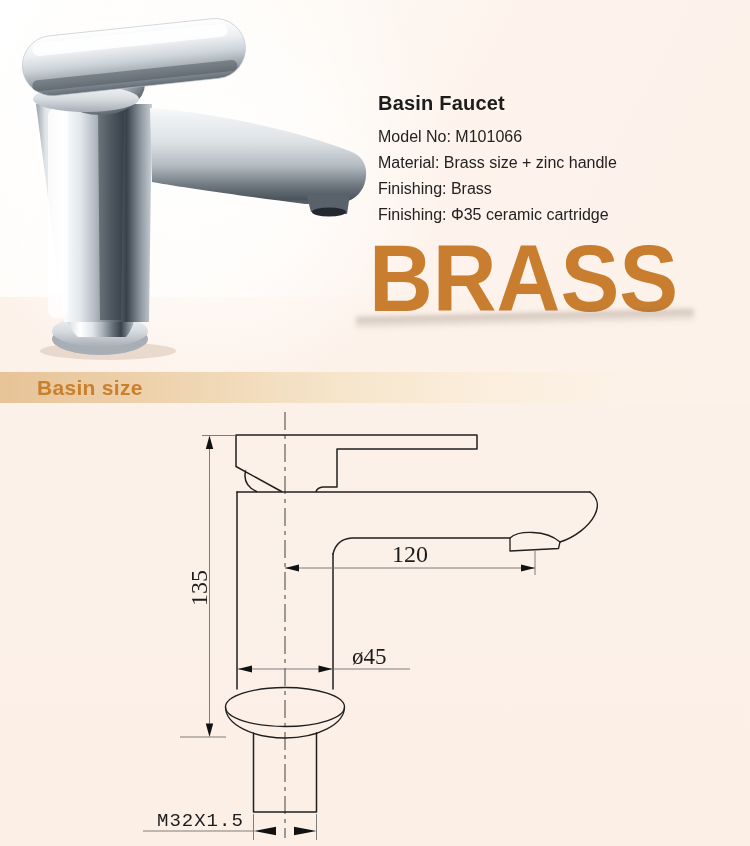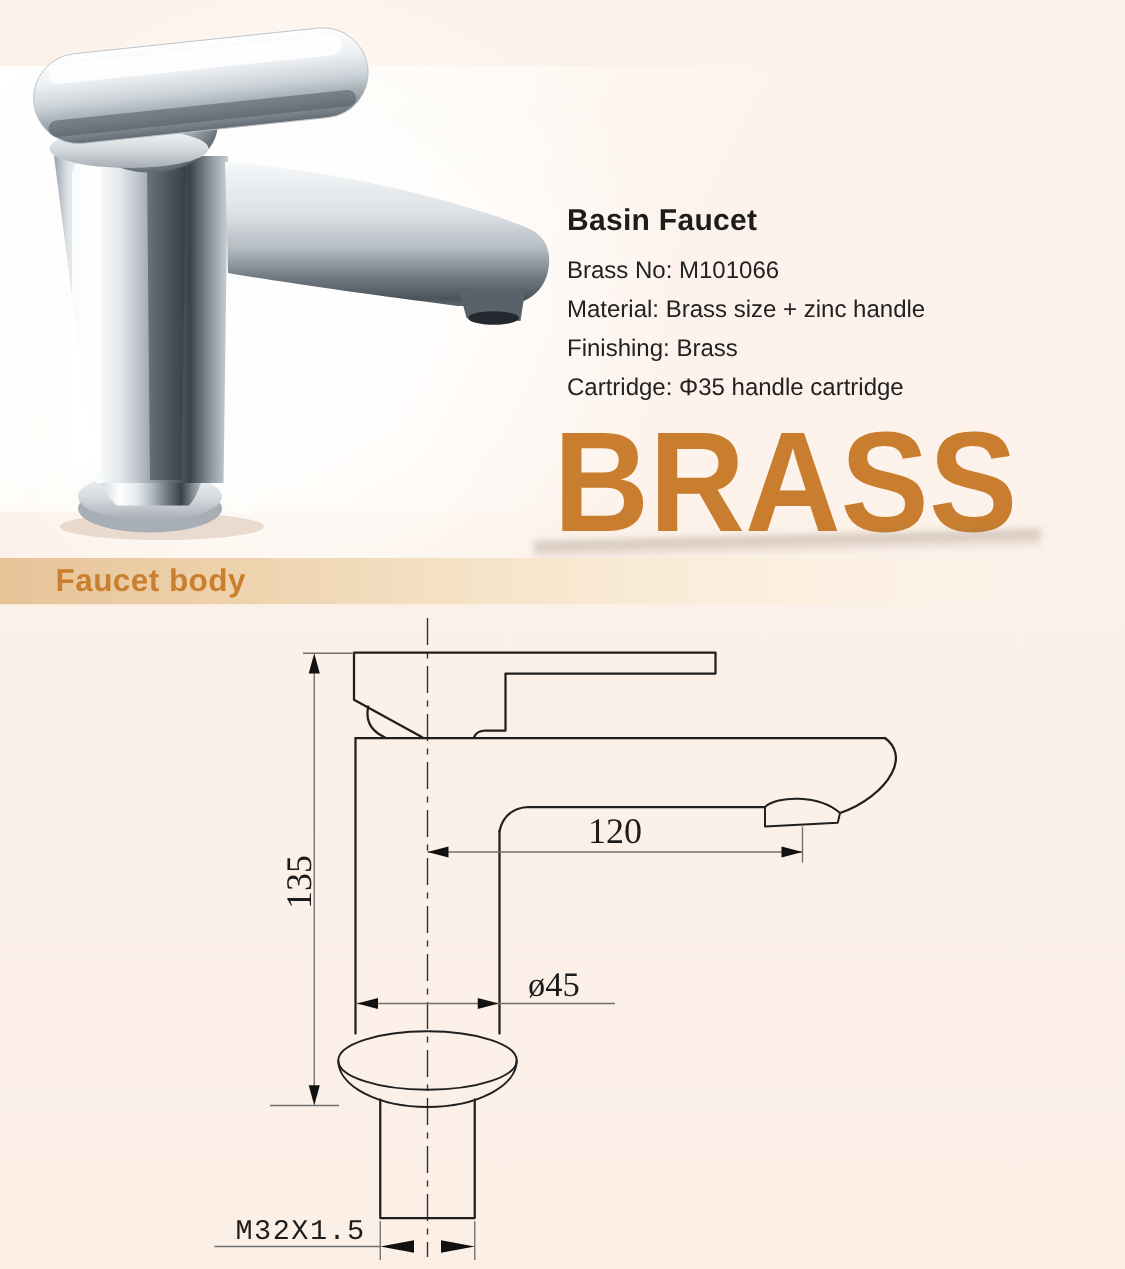--- a/index.html
+++ b/index.html
@@ -16,21 +16,20 @@
     background:var(--page-background);
     position:relative;
     overflow:hidden;
   }
   .page{position:absolute;inset:0;width:750px;height:846px;}
 
   
   .hero{
     position:absolute;left:0;top:0;width:750px;height:297px;
     background:linear-gradient(118deg,#ffffff 0%,#fefaf5 34%,#fdf3ec 58%,#fdf2ea 100%);
-    margin-top:44px;
   }
   .photo-wash{
     position:absolute;left:-50px;top:-70px;width:500px;height:470px;
     background:radial-gradient(closest-side,rgba(255,255,255,0.95) 0%,rgba(255,255,255,0.55) 55%,rgba(255,255,255,0) 100%);
   }
   .card-shadow{
     position:absolute;left:356px;top:313px;width:338px;height:16px;
     background:linear-gradient(to bottom,rgba(128,112,96,0.40),rgba(128,112,96,0) 82%);
     transform:rotate(-1.4deg);
     filter:blur(2.5px);
@@ -83,31 +82,31 @@
 </style>
 </head>
 <body>
 
 <div class="page">
 
   <section class="hero">
     <div class="photo-wash"></div>
     <div class="info">
       <h1>Basin Faucet</h1>
-      <div class="spec-line">Brass No: M101066</div>
+      <div class="spec-line">Model No: M101066</div>
       <div class="spec-line">Material: Brass size + zinc handle</div>
       <div class="spec-line">Finishing: Brass</div>
-      <div class="spec-line">Cartridge: Φ35 handle cartridge</div>
+      <div class="spec-line">Finishing: Φ35 ceramic cartridge</div>
     </div>
     <div class="brand">BRASS</div>
     <div class="card-shadow"></div>
   </section>
 
   <div class="banner">
-    <span>Faucet body</span>
+    <span>Basin size</span>
   </div>
 
   <section class="diagram-area"></section>
 
   <svg class="overlay" viewBox="0 0 750 846" aria-hidden="true">
     <defs>
       <linearGradient id="gradH" x1="0" y1="0" x2="1" y2="0">
         <stop offset="0" stop-color="#9aa2aa"></stop>
         <stop offset="0.08" stop-color="#dfe4e8"></stop>
         <stop offset="0.22" stop-color="#ffffff"></stop>

